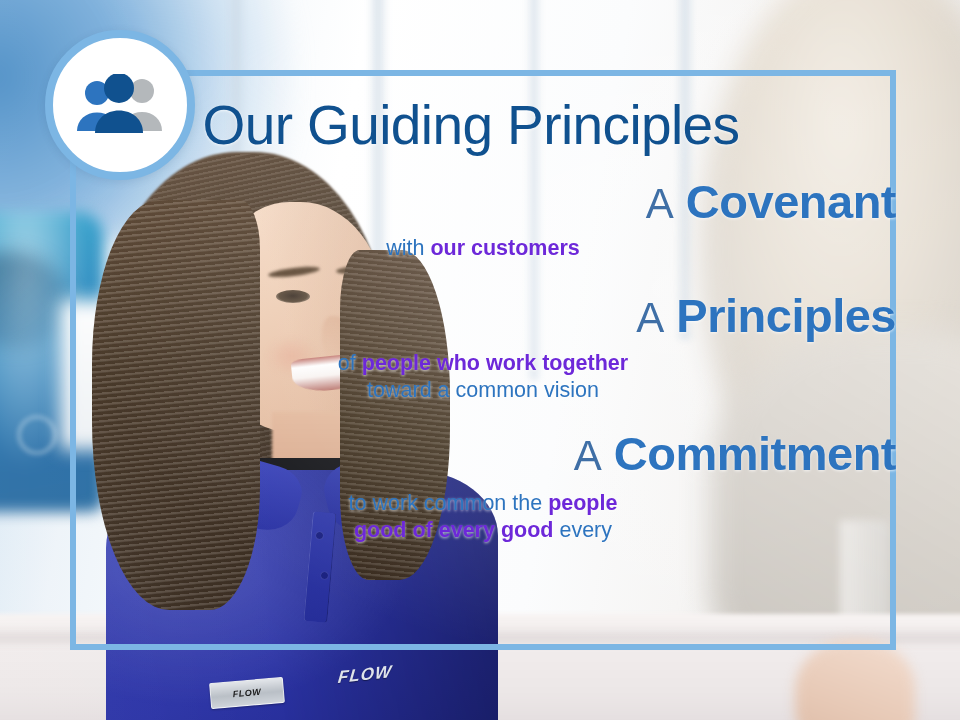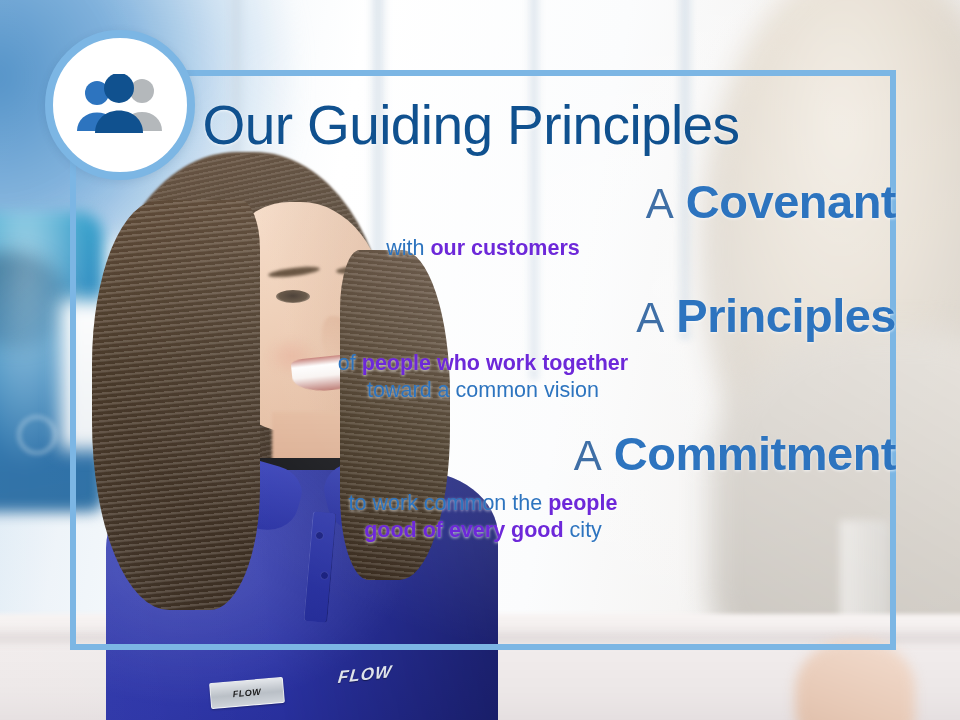--- a/index.html
+++ b/index.html
@@ -537,18 +537,18 @@
         </div>
     </div>
 
     <div class="principle" id="principle-commitment">
       <div class="p-title">
         <span class="art">A</span>
         <span class="word">Commitment</span>
       </div>
       <div class="p-sub">
           <div><span>to work common the </span><b>people</b></div>
-          <div><b>good of every good</b><span> city</span></div>
+          <div><b>good of every good</b><span> every</span></div>
         </div>
     </div>
 
   </div>
 </div>
 
 </body></html>

